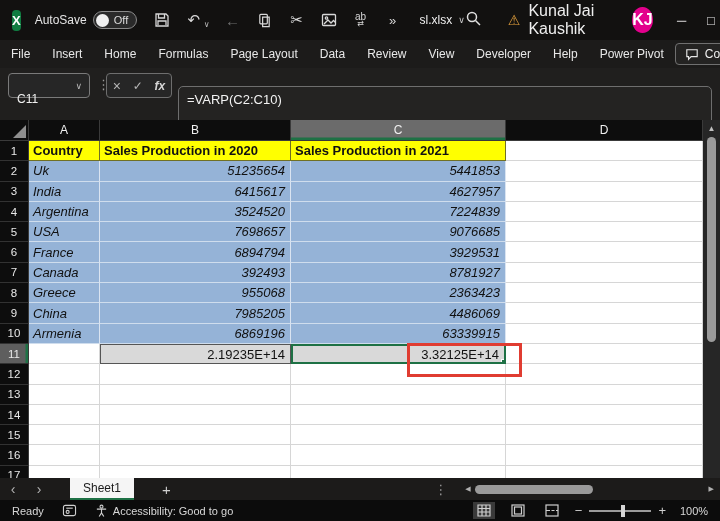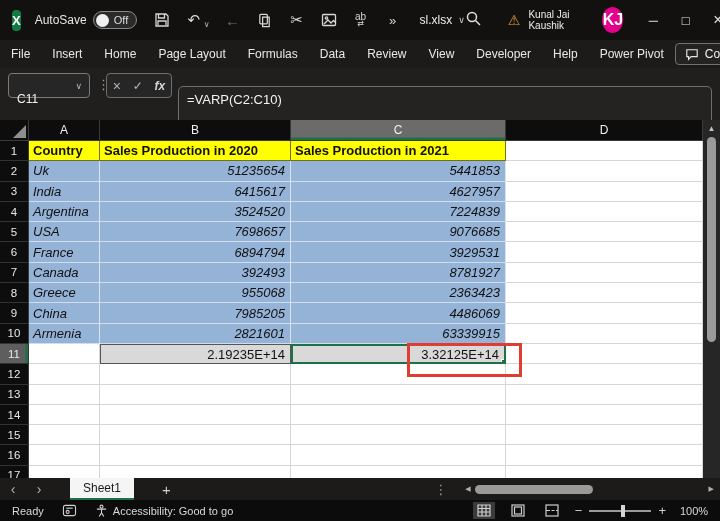--- a/index.html
+++ b/index.html
@@ -20,21 +20,21 @@
   .qat .ico { display:flex; align-items:center; justify-content:center; width:18px; height:18px; font-size:15px; }
   .qat svg { stroke:#d8d8d8; fill:none; stroke-width:1.3; }
   .ico.dim { color:#6f6f6f; }
   .undo-wrap { display:flex; align-items:flex-end; gap:1px; }
   .mini-chev { font-size:8px; color:#bbb; }
   .fname { display:flex; align-items:center; gap:6px; margin-left:18px; font-size:12px; color:#f0f0f0; }
   .fname .chev { font-size:9px; color:#ccc; }
   .tb-right { margin-left:auto; display:flex; align-items:center; gap:0; }
   .tb-search { margin-right:26px; }
   .warn { color:#e8a33d; font-size:14px; margin-right:8px; }
-  .uname { font-size:10px; color:#eee; margin-right:10px; }
+  .uname { font-size:16px; color:#eee; margin-right:10px; }
   .avatar { width:26px; height:26px; border-radius:50%; background:#E3008C; color:#fff; font-size:16px;
     font-weight:700; display:flex; align-items:center; justify-content:center; margin-right:14px; }
   .winbtn { width:40px; height:40px; display:flex; align-items:center; justify-content:center;
     color:#e0e0e0; font-size:13px; }
 
   
   .ribbonbar { position:absolute; left:0; top:40px; width:720px; height:28px; background:#1c1b1a;
     display:flex; align-items:center; color:#e8e8e8; font-size:12px; }
   .rtabs { display:flex; align-items:center; height:100%; }
   .rtab { padding:0 11px; height:100%; display:flex; align-items:center; white-space:nowrap; }
@@ -184,22 +184,22 @@
       <span class="winbtn">□</span>
       <span class="winbtn" style="font-size:16px;">×</span>
     </div>
   </div>
 
   <div class="ribbonbar">
     <div class="rtabs">
         <div class="rtab">File</div>
         <div class="rtab">Insert</div>
         <div class="rtab">Home</div>
+        <div class="rtab">Formulas</div>
         <div class="rtab">Page Layout</div>
-        <div class="rtab">Formulas</div>
         <div class="rtab">Data</div>
         <div class="rtab">Review</div>
         <div class="rtab">View</div>
         <div class="rtab">Developer</div>
         <div class="rtab">Help</div>
         <div class="rtab">Power Pivot</div>
       </div>
     <div class="rib-right">
       <span class="comments-btn">
         <svg width="14" height="13" viewBox="0 0 16 15">
@@ -274,21 +274,21 @@
         <div class="cell num blue">955068</div>
         <div class="cell num blue">2363423</div>
         <div class="cell num"></div>
         <div class="rh">9</div>
         <div class="cell blue">China</div>
         <div class="cell num blue">7985205</div>
         <div class="cell num blue">4486069</div>
         <div class="cell num"></div>
         <div class="rh">10</div>
         <div class="cell blue">Armenia</div>
-        <div class="cell num blue">2821601</div>
+        <div class="cell num blue">6869196</div>
         <div class="cell num blue">63339915</div>
         <div class="cell num"></div>
         <div class="rh sel">11</div>
         <div class="cell"></div>
         <div class="cell num result boxed">2.19235E+14</div>
         <div class="cell num result selected">3.32125E+14<div class="handle"></div></div>
         <div class="cell num"></div>
         <div class="rh">12</div>
         <div class="cell"></div>
         <div class="cell num"></div>

